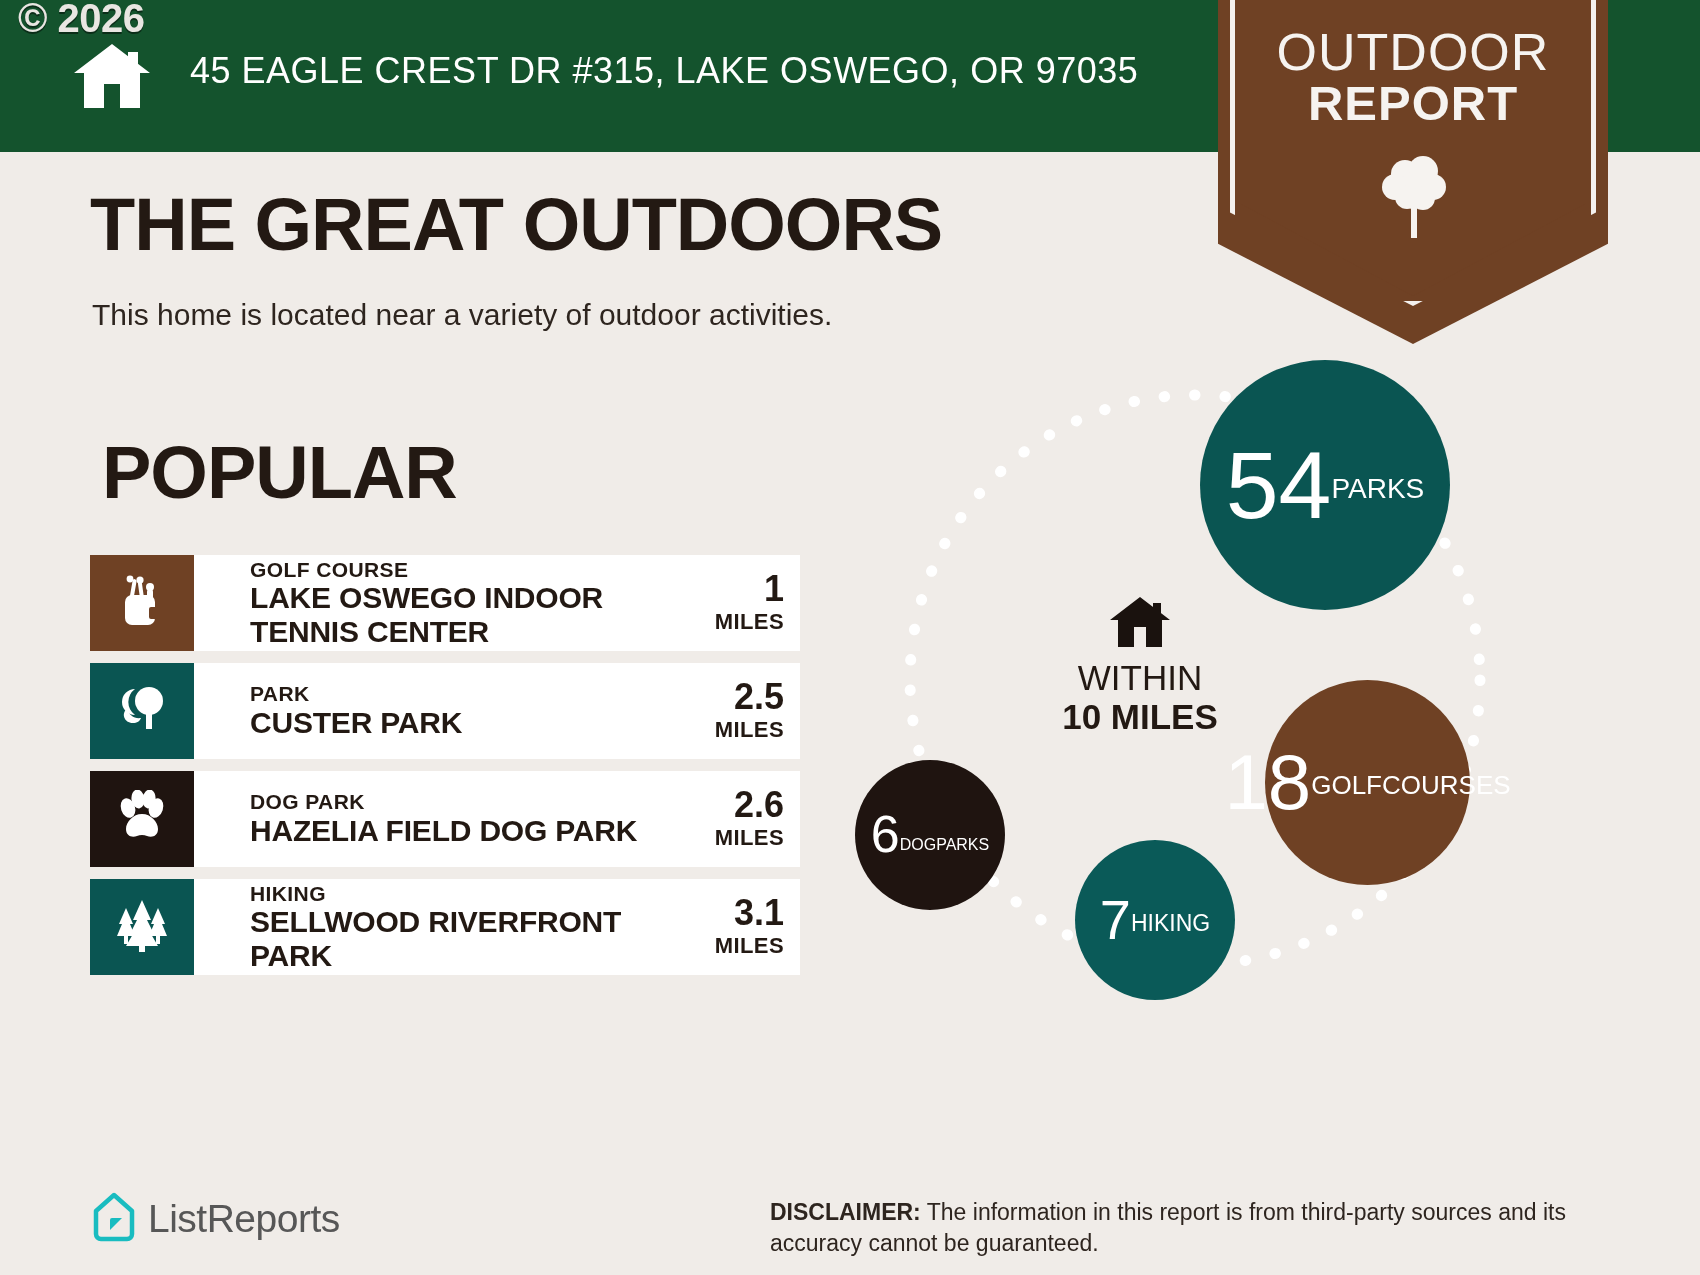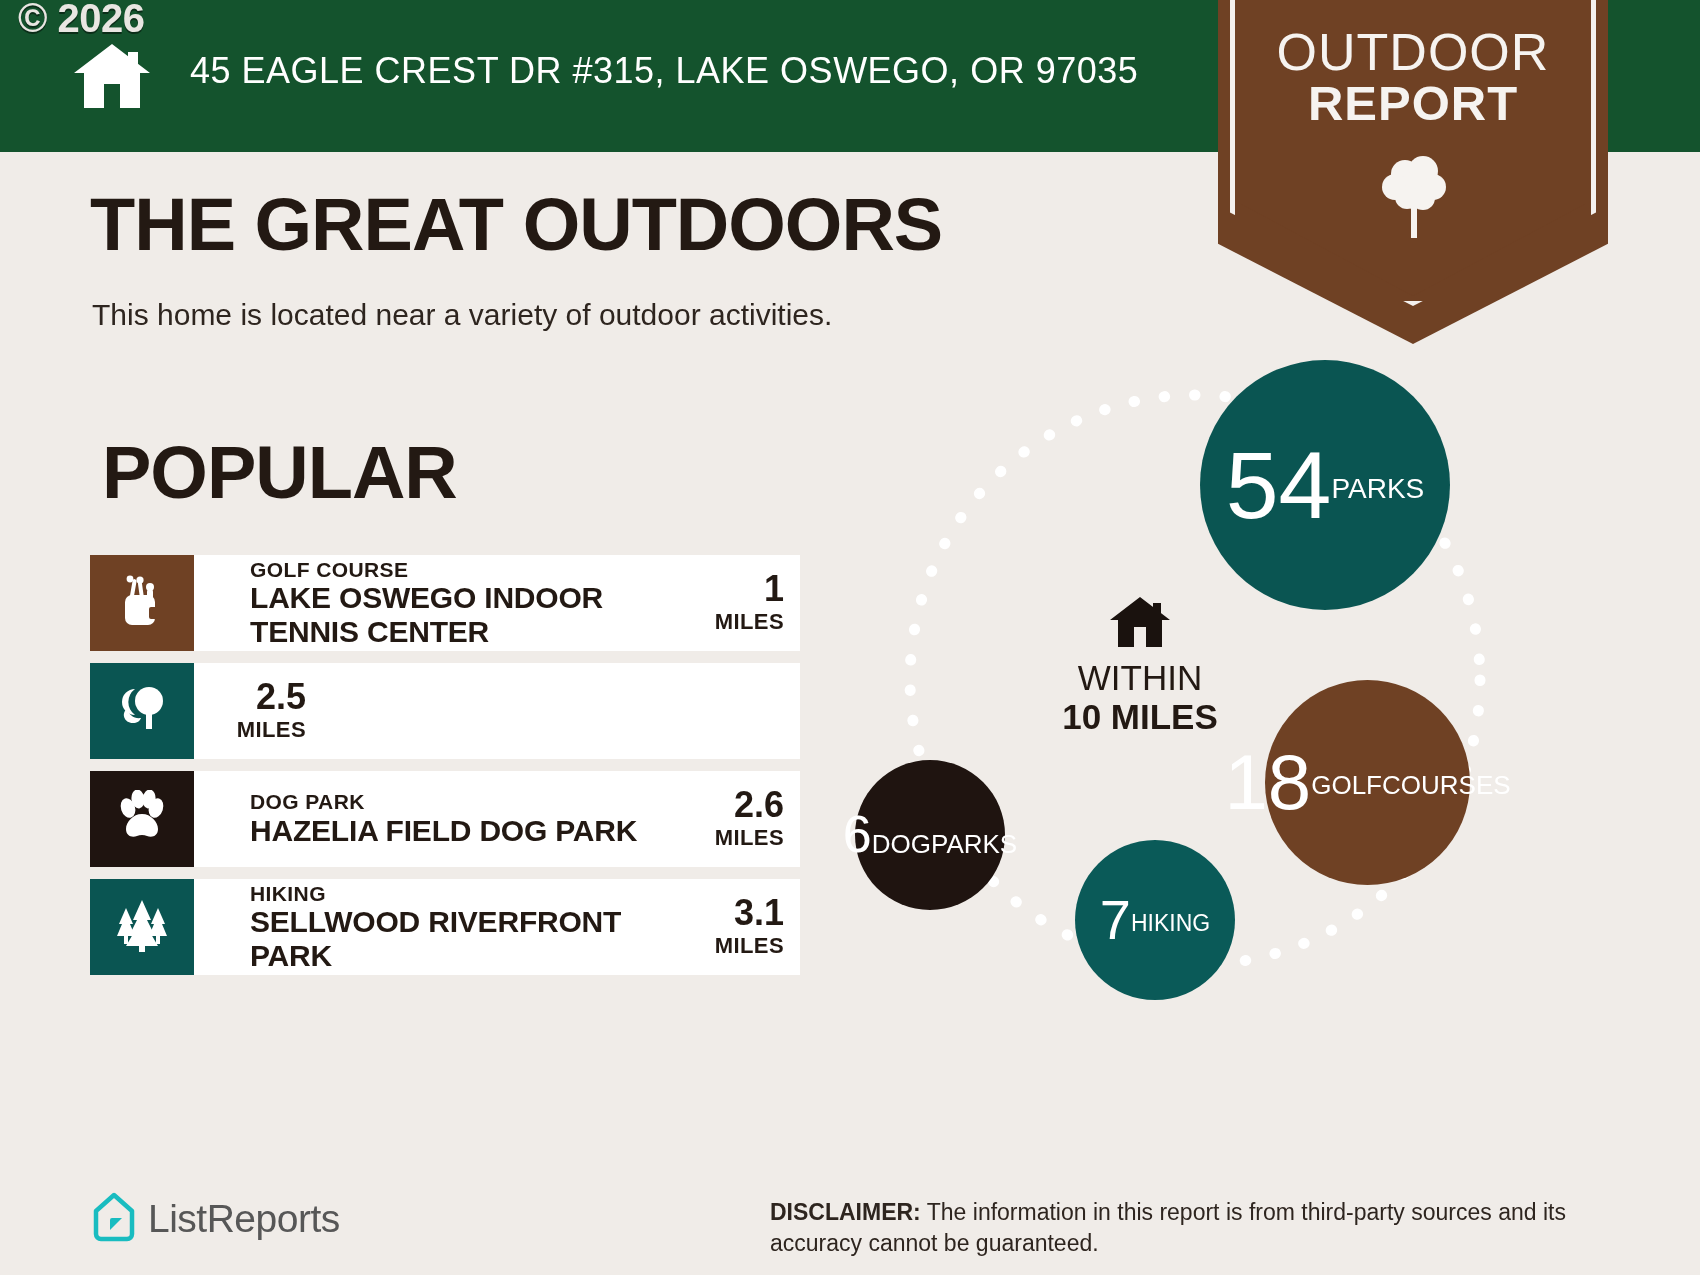--- a/index.html
+++ b/index.html
@@ -113,21 +113,21 @@
   .circle .num{font-weight:400;line-height:0.95;}
   .circle .lbl{font-weight:400;line-height:1.05;}
   .c-parks{left:300px;top:10px;width:250px;height:250px;background:#0A5552;}
   .c-parks .num{font-size:95px;}
   .c-parks .lbl{font-size:28px;margin-top:8px;}
   .c-golf{left:365px;top:330px;width:205px;height:205px;background:#6F4124;}
   .c-golf .num{font-size:78px;}
   .c-golf .lbl{font-size:26px;margin-top:6px;}
   .c-dog{left:-45px;top:410px;width:150px;height:150px;background:#1F1410;}
   .c-dog .num{font-size:52px;}
-  .c-dog .lbl{font-size:26px;margin-top:20px;}
+  .c-dog .lbl{font-size:16px;margin-top:20px;}
   .c-hike{left:175px;top:490px;width:160px;height:160px;background:#0A5A58;}
   .c-hike .num{font-size:56px;}
   .c-hike .lbl{font-size:23px;margin-top:6px;}
   .center-block{
     position:absolute;left:115px;top:245px;width:250px;text-align:center;
   }
   .center-home{margin:0 auto;display:block;}
   .center-l1{font-size:35px;font-weight:400;color:#231913;display:block;margin-top:6px;line-height:1.1;}
   .center-l2{font-size:35px;font-weight:bold;color:#231913;display:block;line-height:1.1;}
   
@@ -218,20 +218,26 @@
         <svg width="54" height="52" viewBox="0 0 54 52">
           <g fill="#FFFFFF">
             <circle cx="34" cy="18" r="14"></circle>
             <rect x="31" y="24" width="6" height="22"></rect>
             <path d="M20 6 a13 13 0 0 0 0 26 a16 16 0 0 1 0 -26 z"></path>
             <path d="M12 26 c-6 4 -3 14 6 14 c4 0 7 -2 8 -5 c-7 1 -12 -3 -14 -9 z"></path>
           </g>
         </svg>
       </span>
     </div>
+    <div class="row-body">
+      <div class="row-text">
+        <span class="cat">PARK</span>
+        <span class="name">CUSTER PARK</span>
+      </div>
+    </div>
     <div class="row-dist">
       <span class="dist-num">2.5</span>
       <span class="dist-lbl">MILES</span>
     </div>
   </div>
 
   <div class="row">
     <div class="row-icon" style="background:#1F1410">
       <span>
         <svg width="52" height="54" viewBox="0 0 52 54">

